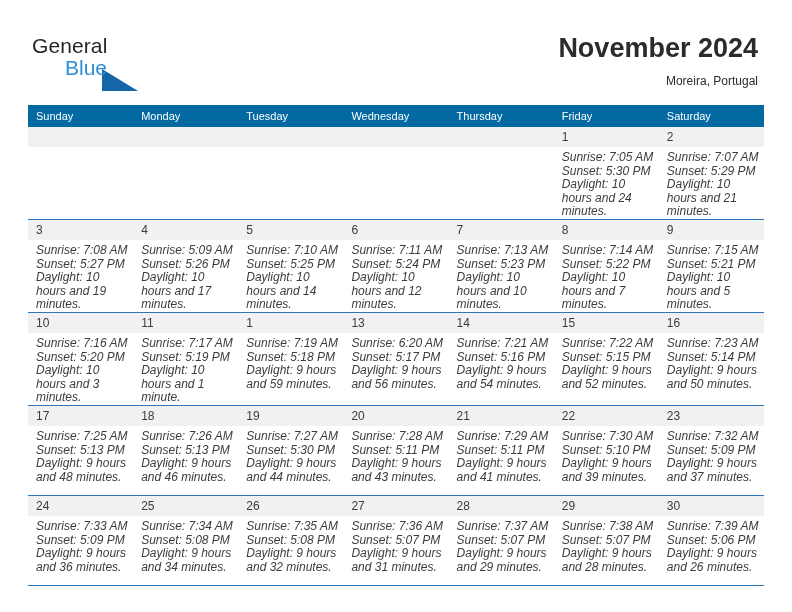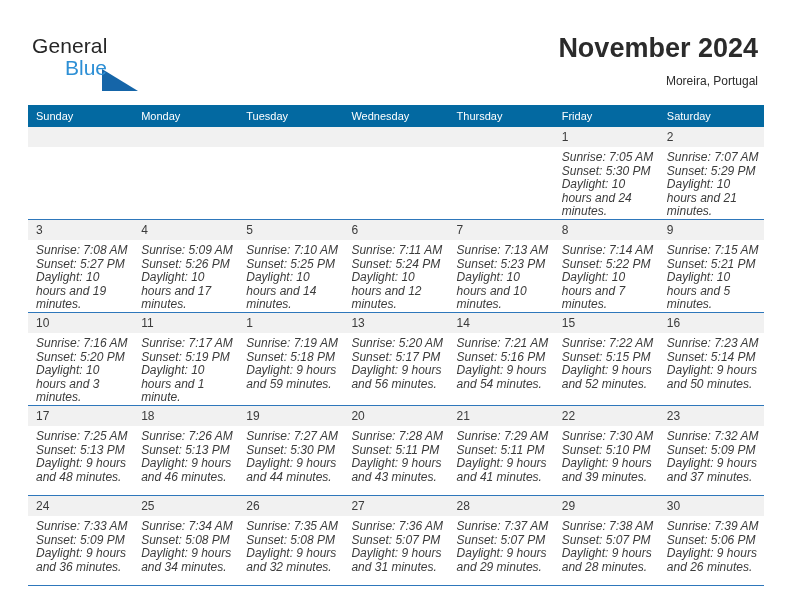--- a/index.html
+++ b/index.html
@@ -286,21 +286,21 @@
               <div class="daynum">1</div>
               <div class="info">
                 <div>Sunrise: 7:19 AM</div>
                 <div>Sunset: 5:18 PM</div>
                 <div class="dl">Daylight: 9 hours and 59 minutes.</div>
               </div>
             </td>
             <td class="">
               <div class="daynum">13</div>
               <div class="info">
-                <div>Sunrise: 5:20 AM</div>
+                <div>Sunrise: 6:20 AM</div>
                 <div>Sunset: 5:17 PM</div>
                 <div class="dl">Daylight: 9 hours and 56 minutes.</div>
               </div>
             </td>
             <td class="">
               <div class="daynum">14</div>
               <div class="info">
                 <div>Sunrise: 7:21 AM</div>
                 <div>Sunset: 5:16 PM</div>
                 <div class="dl">Daylight: 9 hours and 54 minutes.</div>

